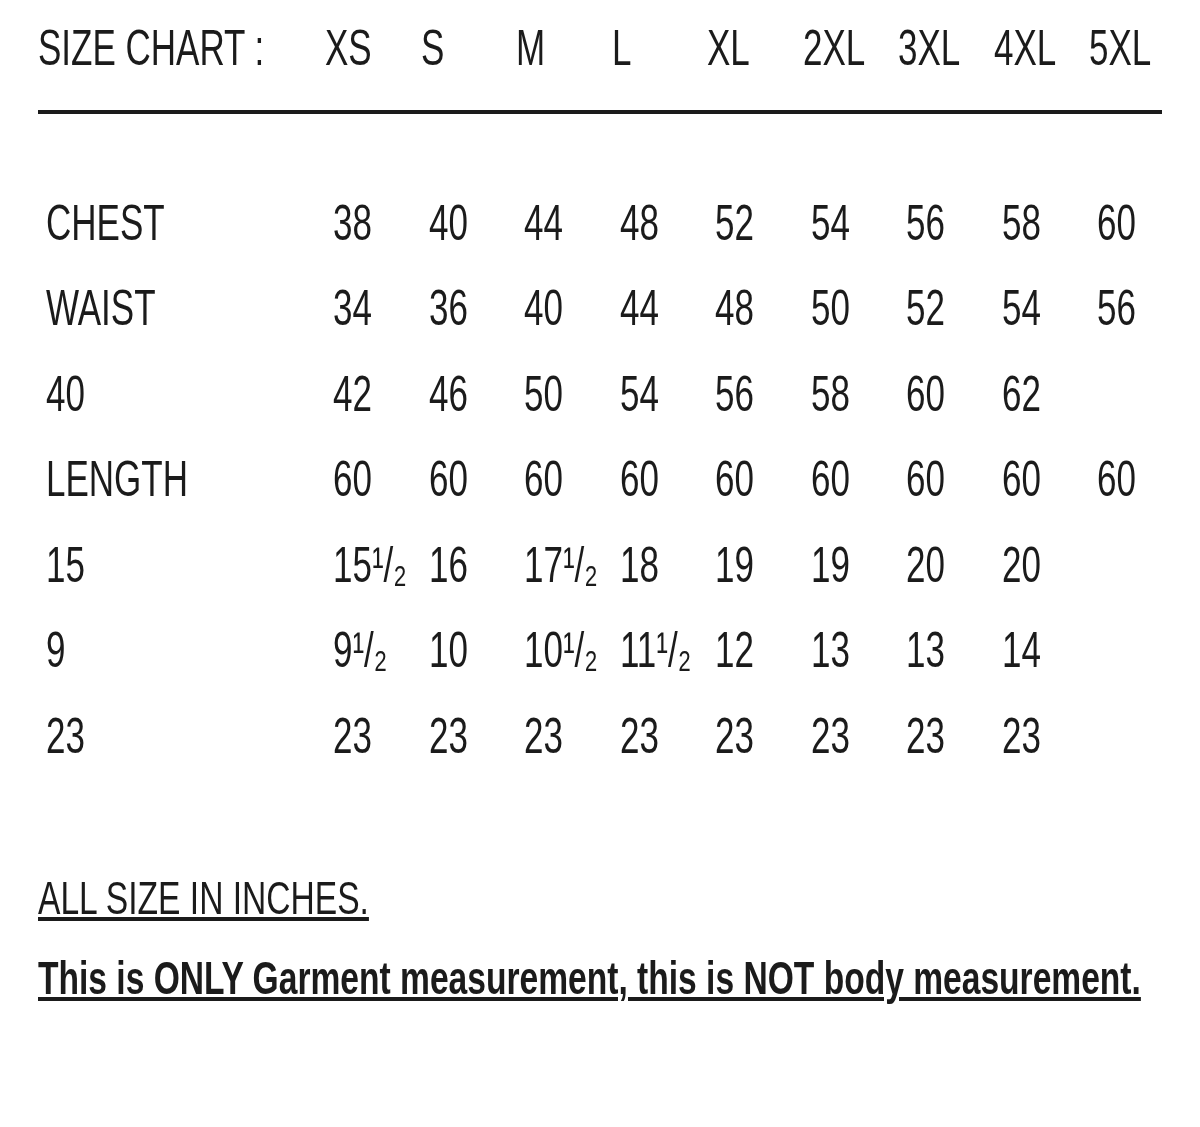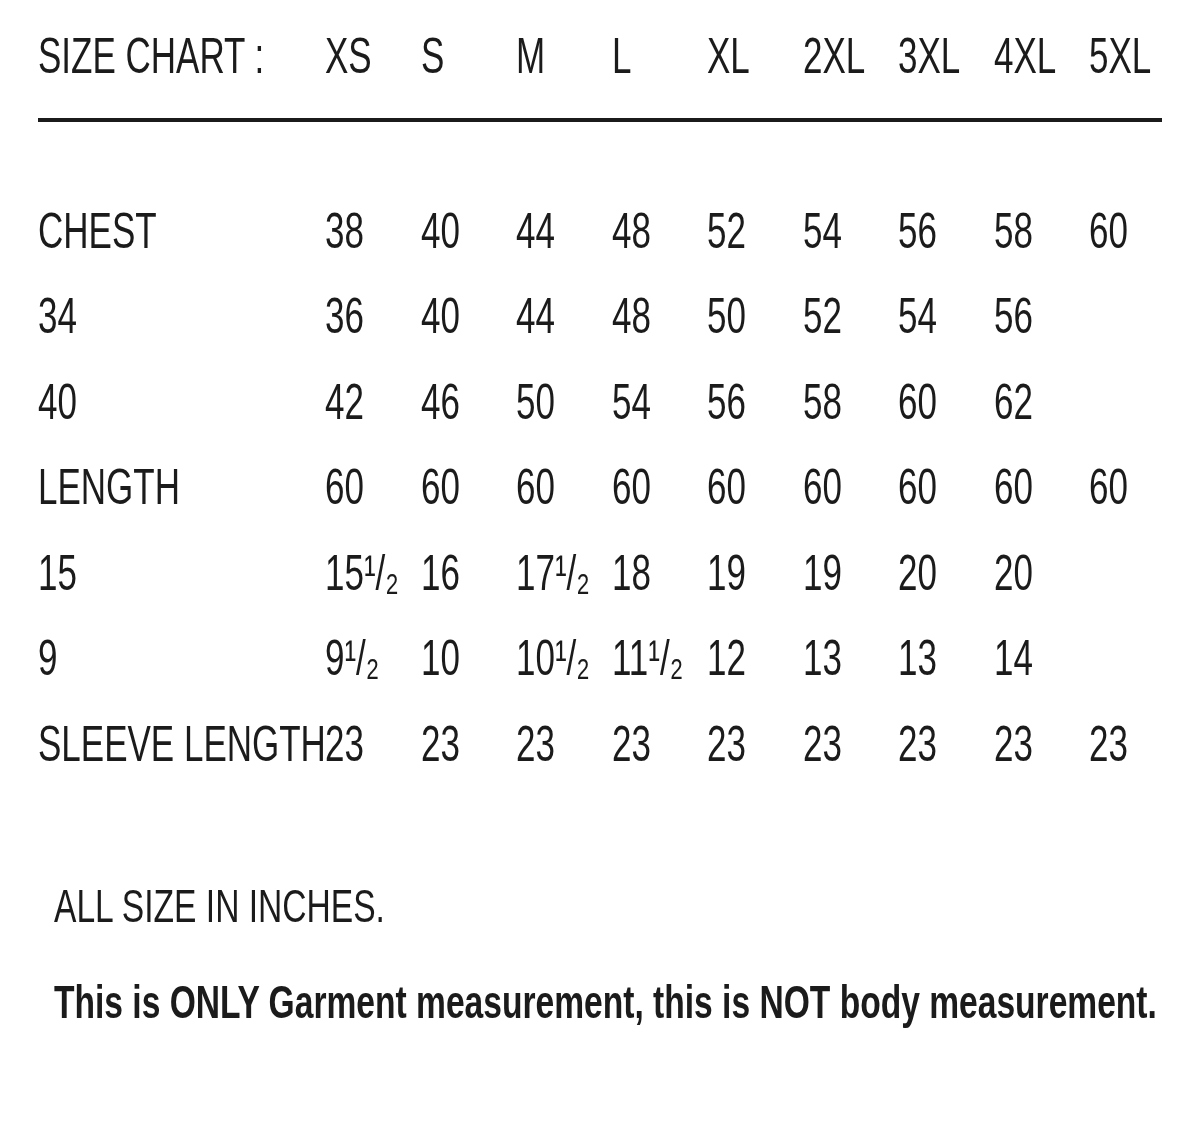--- a/index.html
+++ b/index.html
@@ -6,52 +6,53 @@
     margin: 0;
     padding: 0;
     background: #ffffff;
     color: #1b1b1b;
     font-family: "Liberation Sans", "DejaVu Sans", sans-serif;
   }
   .page {
     width: 1200px;
     height: 1127px;
     box-sizing: border-box;
-    padding: 28px 0 0 38px;
+    padding: 20px 0 0 38px;
     overflow: hidden;
     background: #ffffff;
+    text-decoration: underline;
   }
   .grid {
     display: grid;
     grid-template-columns: 287px repeat(9, 95.5px);
     align-items: center;
   }
   .header-row { height: 56px; }
-  .row { height: 85.5px; }
+  .row { height: 85.5px; margin-left: 8px; }
   .cell { overflow: visible; }
   
   .sx {
     display: inline-block;
     transform: scaleX(0.70);
     transform-origin: 0 50%;
     white-space: nowrap;
     font-size: 50px;
     line-height: 1;
   }
   .rule {
     border: none;
     height: 4px;
     background: #1b1b1b;
     width: 1124px;
     margin: 34px 0 0 0;
   }
   #rows { margin-top: 66px; }
   .notes { margin-top: 79px; }
   .notes p {
-    margin: 16px;
+    margin: 0;
     height: 80px;
     display: flex;
     align-items: center;
   }
   .notes .sx {
     font-size: 46px;
     transform: scaleX(0.73);
   }
   .notes .bold .sx { font-weight: 700; }
 </style>
@@ -85,20 +86,21 @@
         <div class="cell"><span class="sx">40</span></div>
         <div class="cell"><span class="sx">44</span></div>
         <div class="cell"><span class="sx">48</span></div>
         <div class="cell"><span class="sx">52</span></div>
         <div class="cell"><span class="sx">54</span></div>
         <div class="cell"><span class="sx">56</span></div>
         <div class="cell"><span class="sx">58</span></div>
         <div class="cell"><span class="sx">60</span></div>
       </div>
       <div class="grid row">
+        <div class="cell"><span class="sx">WAIST</span></div>
         <div class="cell"><span class="sx">34</span></div>
         <div class="cell"><span class="sx">36</span></div>
         <div class="cell"><span class="sx">40</span></div>
         <div class="cell"><span class="sx">44</span></div>
         <div class="cell"><span class="sx">48</span></div>
         <div class="cell"><span class="sx">50</span></div>
         <div class="cell"><span class="sx">52</span></div>
         <div class="cell"><span class="sx">54</span></div>
         <div class="cell"><span class="sx">56</span></div>
       </div>
@@ -141,21 +143,20 @@
         <div class="cell"><span class="sx">9¹/₂</span></div>
         <div class="cell"><span class="sx">10</span></div>
         <div class="cell"><span class="sx">10¹/₂</span></div>
         <div class="cell"><span class="sx">11¹/₂</span></div>
         <div class="cell"><span class="sx">12</span></div>
         <div class="cell"><span class="sx">13</span></div>
         <div class="cell"><span class="sx">13</span></div>
         <div class="cell"><span class="sx">14</span></div>
       </div>
       <div class="grid row">
-        <div class="cell"><span class="sx">SLEEVE LENGTH</span></div>
         <div class="cell"><span class="sx">23</span></div>
         <div class="cell"><span class="sx">23</span></div>
         <div class="cell"><span class="sx">23</span></div>
         <div class="cell"><span class="sx">23</span></div>
         <div class="cell"><span class="sx">23</span></div>
         <div class="cell"><span class="sx">23</span></div>
         <div class="cell"><span class="sx">23</span></div>
         <div class="cell"><span class="sx">23</span></div>
         <div class="cell"><span class="sx">23</span></div>
       </div>

